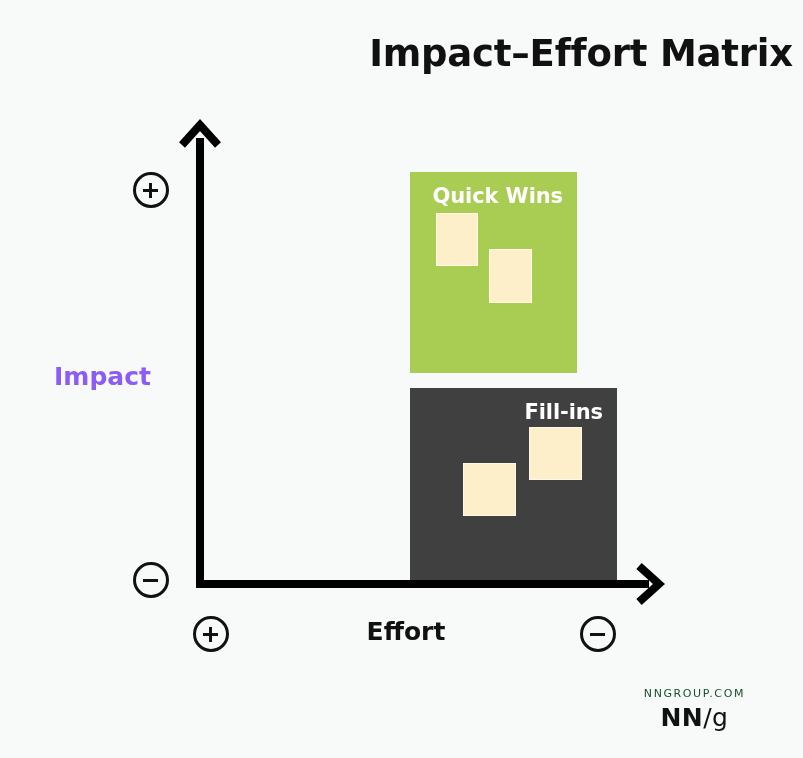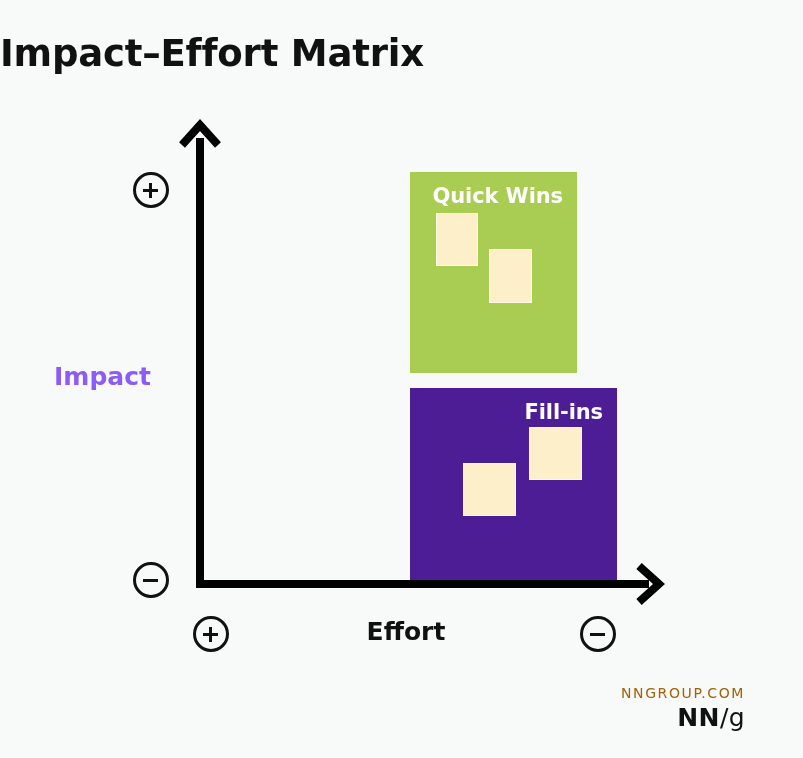--- a/index.html
+++ b/index.html
@@ -22,21 +22,21 @@
     width: 803px;
     height: 758px;
   }
 
   
   #chart-title {
     position: absolute;
     left: 0;
     top: 32px;
     width: 793px;
-    text-align: left;
+    text-align: right;
     font-size: 37px;
     font-weight: bold;
     color: #111111;
     letter-spacing: -0.2px;
     line-height: 44px;
   }
 
   
   .axis-line {
     position: absolute;
@@ -170,33 +170,34 @@
   }
 
   
   #brand-block {
     position: absolute;
     right: 58px;
     top: 686px;
     text-align: right;
   }
   #brand-url {
-    font-size: 14px;
+    font-size: 11px;
     letter-spacing: 1.6px;
-    color: #a16207;
+    color: #14532d;
     font-weight: normal;
     line-height: 15px;
   }
   #brand-logo {
     font-size: 25px;
     font-weight: bold;
     color: #111111;
     line-height: 30px;
     margin-top: 2px;
     letter-spacing: 0.4px;
+    text-align: center;
   }
   #brand-logo .slash-g {
     font-weight: normal;
   }
 </style>
 </head>
 <body>
 
 <div id="canvas">
 
@@ -218,21 +219,21 @@
   </div>
 
 
   <div class="quadrant" id="quad-quick-wins" style="background:#a8cd52;">
     <div class="quadrant-label">Quick Wins</div>
     <div class="sticky-note" style="left:15.5%; top:20.5%; width:25.5%; height:26.5%;"></div>
     <div class="sticky-note" style="left:47.5%; top:38.5%; width:25.5%; height:26.5%;"></div>
   </div>
 
 
-  <div class="quadrant" id="quad-fill-ins" style="background:#4c1d95;">
+  <div class="quadrant" id="quad-fill-ins" style="background:#404040;">
     <div class="quadrant-label">Fill-ins</div>
     <div class="sticky-note" style="left:25.5%; top:39%; width:25.5%; height:27.5%;"></div>
     <div class="sticky-note" style="left:57.5%; top:20.5%; width:25.5%; height:27.5%;"></div>
   </div>
 
   <div class="sign-marker" id="marker-impact-plus">
     <span class="glyph-h"></span>
     <span class="glyph-v"></span>
   </div>
 

